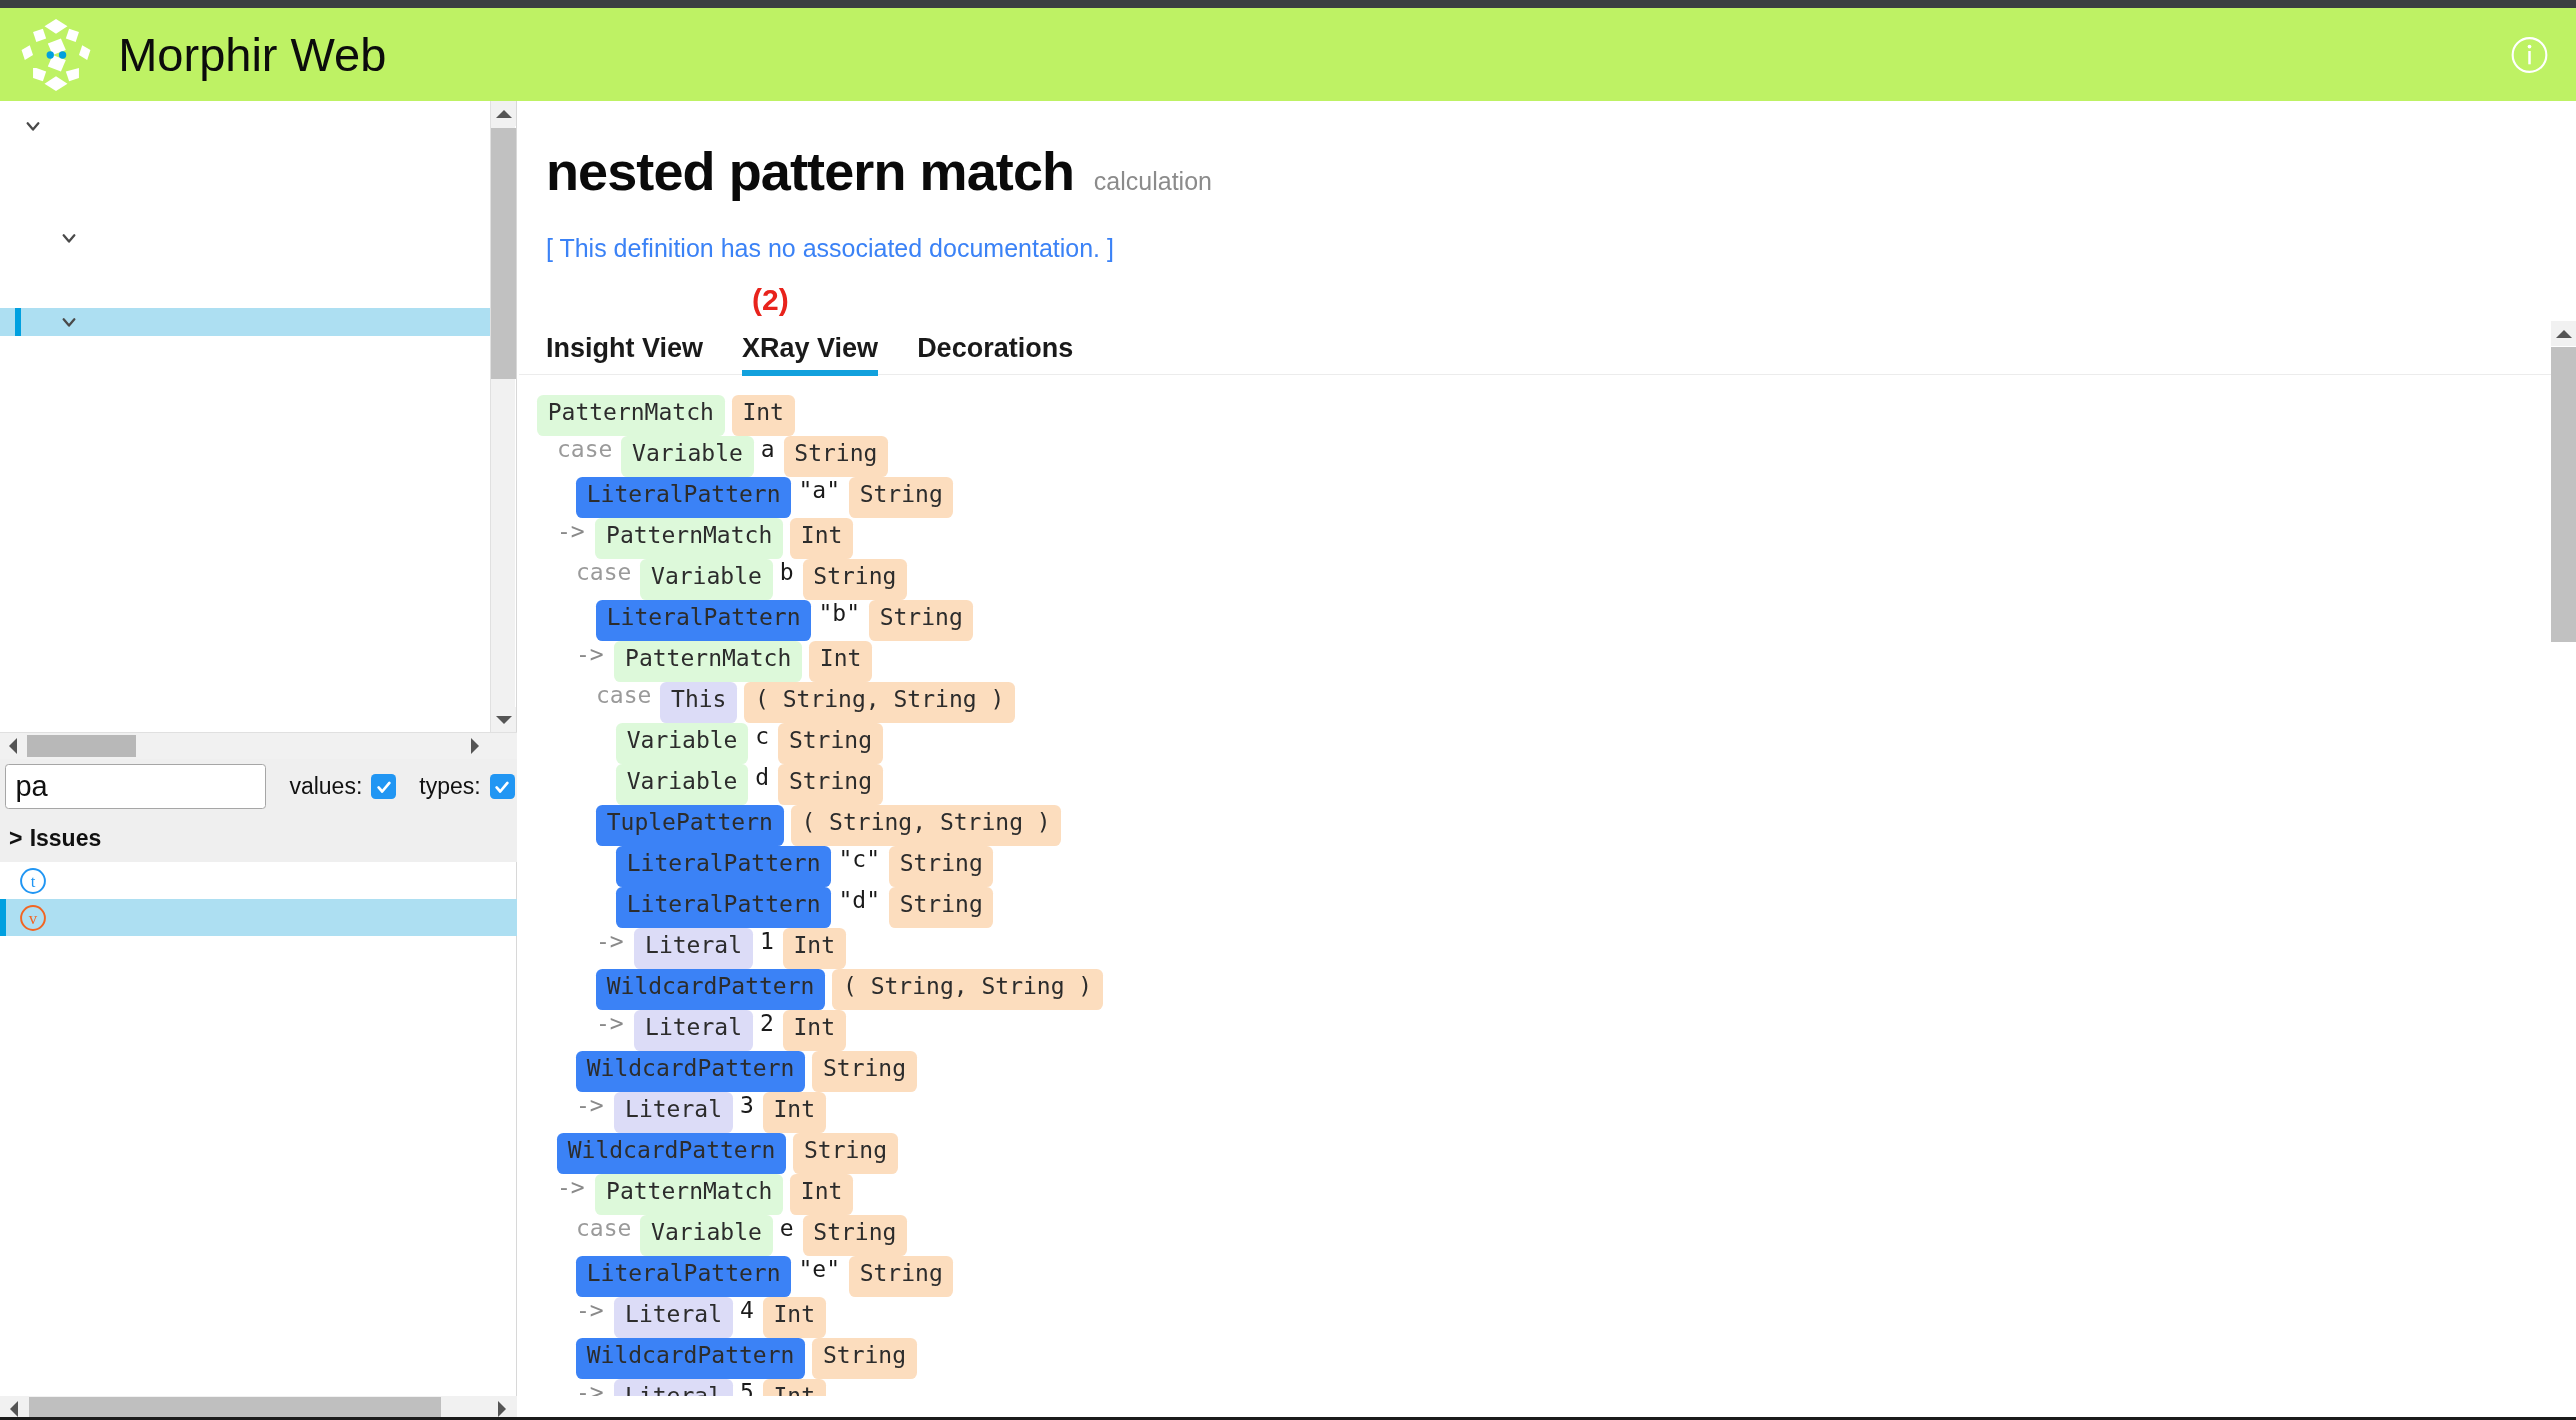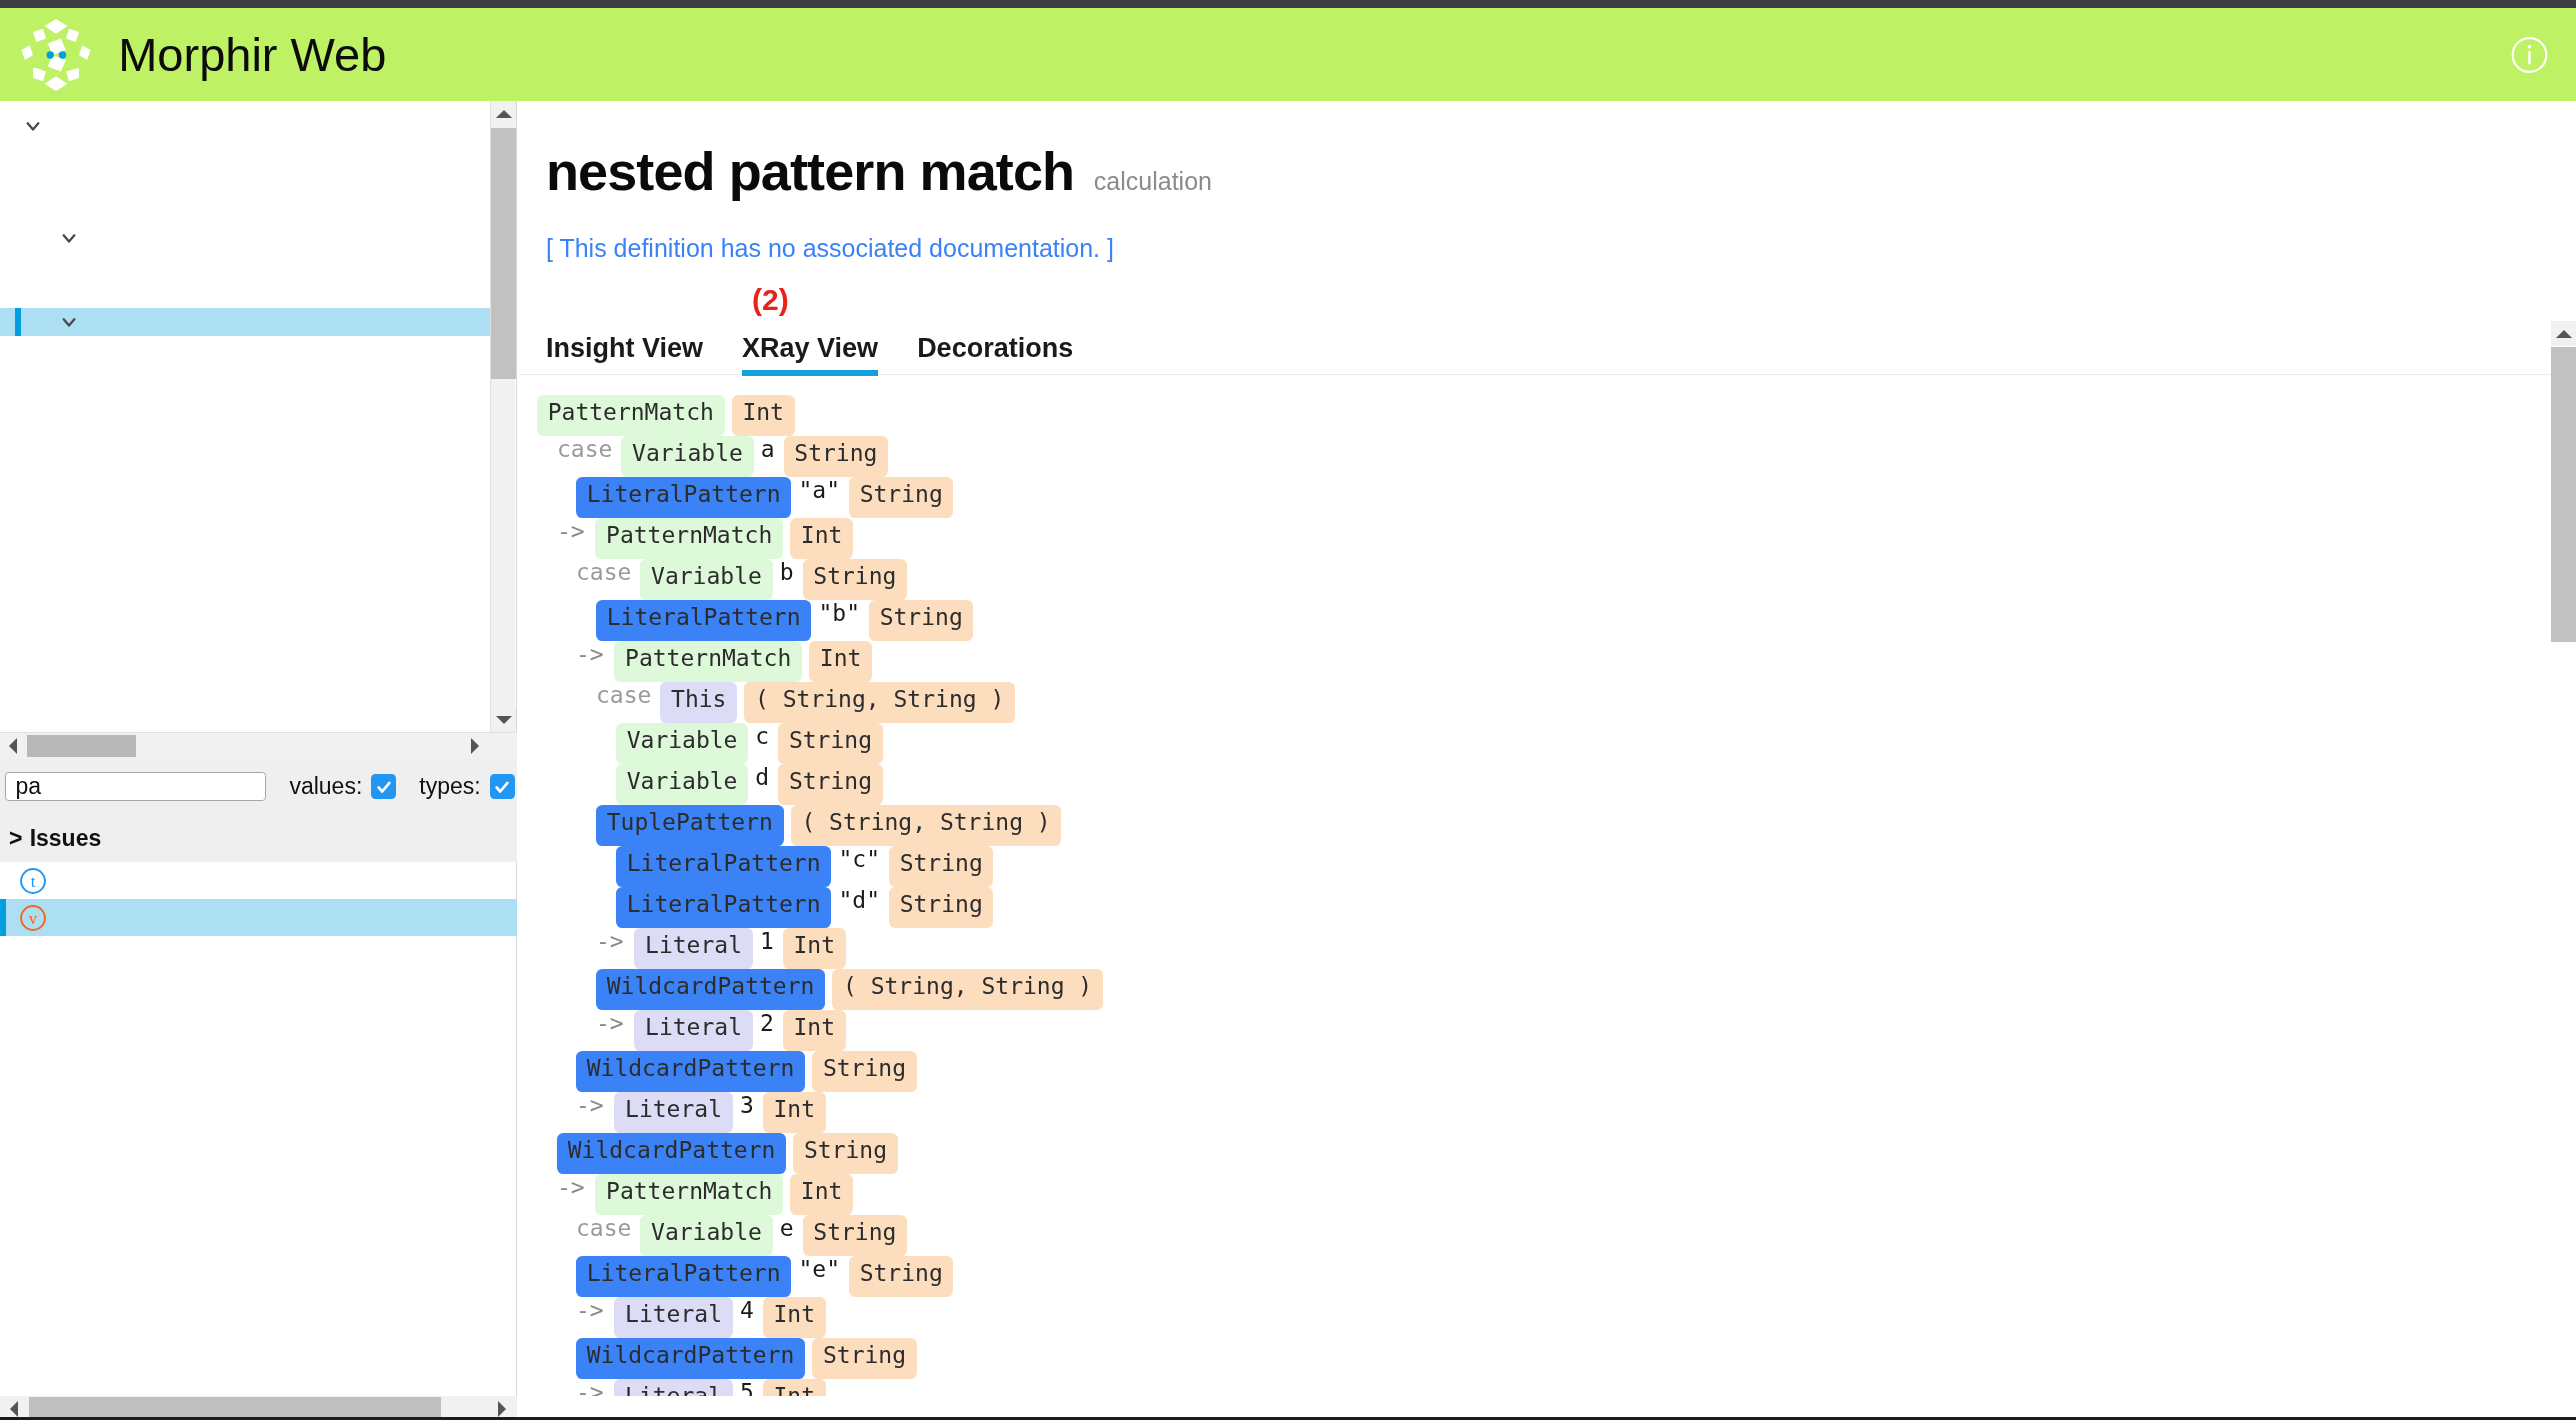--- a/index.html
+++ b/index.html
@@ -125,23 +125,23 @@
   }
 
   
   .filter-bar {
     position: absolute; top: 658px; left: 0;
     width: 517px; height: 55px;
     background: #efefef;
     display: flex; align-items: center; padding: 0 5.4px;
   }
   .search-input {
-    width: 261px; height: 29px;
+    width: 261px; height: 45px;
     border: 1.8px solid #a6a6a6; border-radius: 3.6px;
-    background: #fff; font-size: 23px; color: #111;
+    background: #fff; font-size: 29px; color: #111;
     padding: 0 9px; font-family: "Liberation Sans", sans-serif;
   }
   .chk-group {
     display: flex; align-items: center; gap: 9px; margin-left: 23px;
     font-size: 23px; color: #111;
   }
   .cbox {
     width: 25px; height: 25px; border-radius: 4.5px;
     background: #2196f3; display: flex; align-items: center;
     justify-content: center; cursor: pointer;

